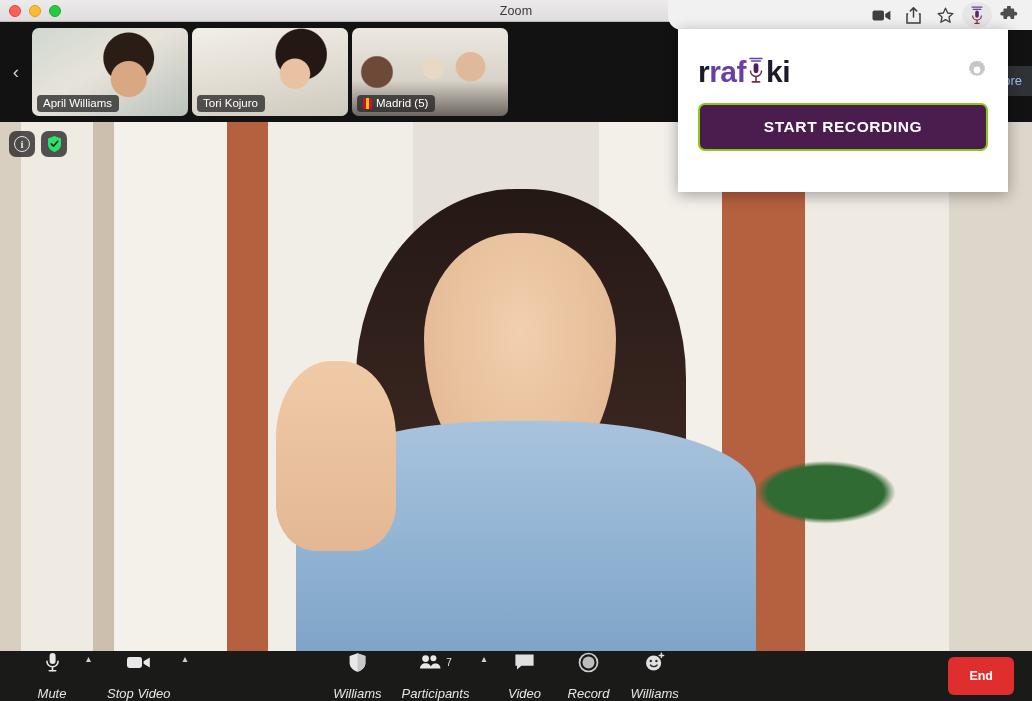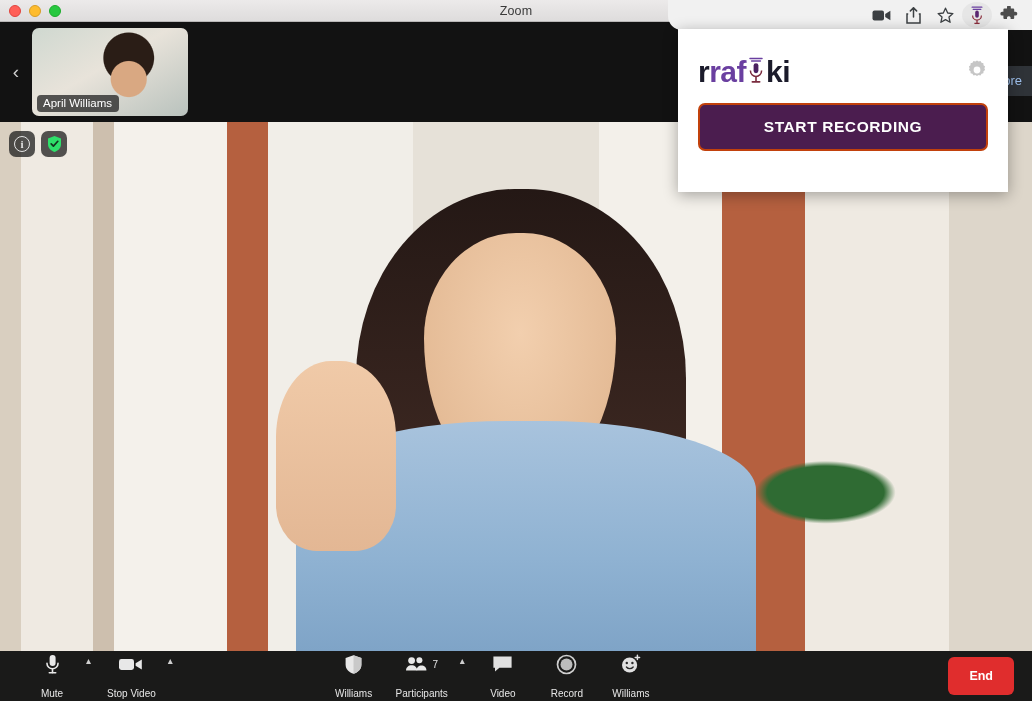--- a/index.html
+++ b/index.html
@@ -158,21 +158,21 @@
   }
   .tb-left  { display: flex; align-items: flex-start; padding-left: 20px; gap: 0; }
   .tb-mid   { display: flex; align-items: flex-start; margin-left: auto; margin-right: auto; gap: 0; }
   .tb-right { display: flex; align-items: center; padding-right: 18px; margin-left: auto; }
 
   .tb-item {
     display: flex; flex-direction: column; align-items: center;
     min-width: 64px; padding: 0 10px; cursor: pointer; color: #e6e6e6;
   }
   .tb-icon { height: 22px; display: flex; align-items: center; justify-content: center; }
-  .tb-label { font-size: 10px; margin-top: 13px; white-space: nowrap; }
+  .tb-label { font-size: 13px; margin-top: 13px; white-space: nowrap; font-style: italic; }
   .tb-item.green .tb-label { color: #3ddc6e; }
 
   .tb-caret {
     color: #cfcfcf; font-size: 10px;
     align-self: flex-start; margin: 2px 0 0 -4px; padding: 0 6px;
     cursor: pointer;
   }
   .with-caret { display: flex; align-items: flex-start; }
 
   .pcount { font-size: 10px; color: #e6e6e6; margin-left: 2px; }
@@ -226,21 +226,21 @@
   .logo .dark { color: #1b1b2b; }
   .logo .purple { color: #6a3fa0; }
   .logo-mic { position: relative; width: 18px; height: 34px; margin: 0 1px; }
   .gear-ic { cursor: pointer; }
 
   .rec-wrap { padding: 14px 20px 0 20px; }
   .rec-btn {
     width: 100%; height: 48px;
     background: #4b1d4f; color: #fff;
     font-size: 15.5px; font-weight: bold; letter-spacing: .6px;
-    border: 2px solid #c2410c; border-radius: 7px;
+    border: 2px solid #84cc16; border-radius: 7px;
     cursor: pointer;
     font-family: "Liberation Sans", sans-serif;
   }
 </style>
 </head>
 <body>
 
 <div id="root">
 
   <div class="zoom-window">
@@ -258,21 +258,34 @@
       <div class="strip-nav">‹</div>
       <div class="thumbs">
 
         <div class="thumb">
           <div class="scene sc-a"></div>
           <div class="thumb-name">
             <span>April Williams</span>
           </div>
         </div>
 
-
+        <div class="thumb active">
+          <div class="scene sc-b"></div>
+          <div class="thumb-name">
+            <span>Tori Kojuro</span>
+          </div>
+        </div>
+
+        <div class="thumb">
+          <div class="scene sc-c"></div>
+          <div class="thumb-name">
+            <span class="flag-ic"></span>
+            <span>Madrid (5)</span>
+          </div>
+        </div>
 
 
       </div>
 
       <div class="more-tab">more</div>
     </div>
 
     <div class="stage">
       <div class="stage-video">
         <div class="stage-person">

